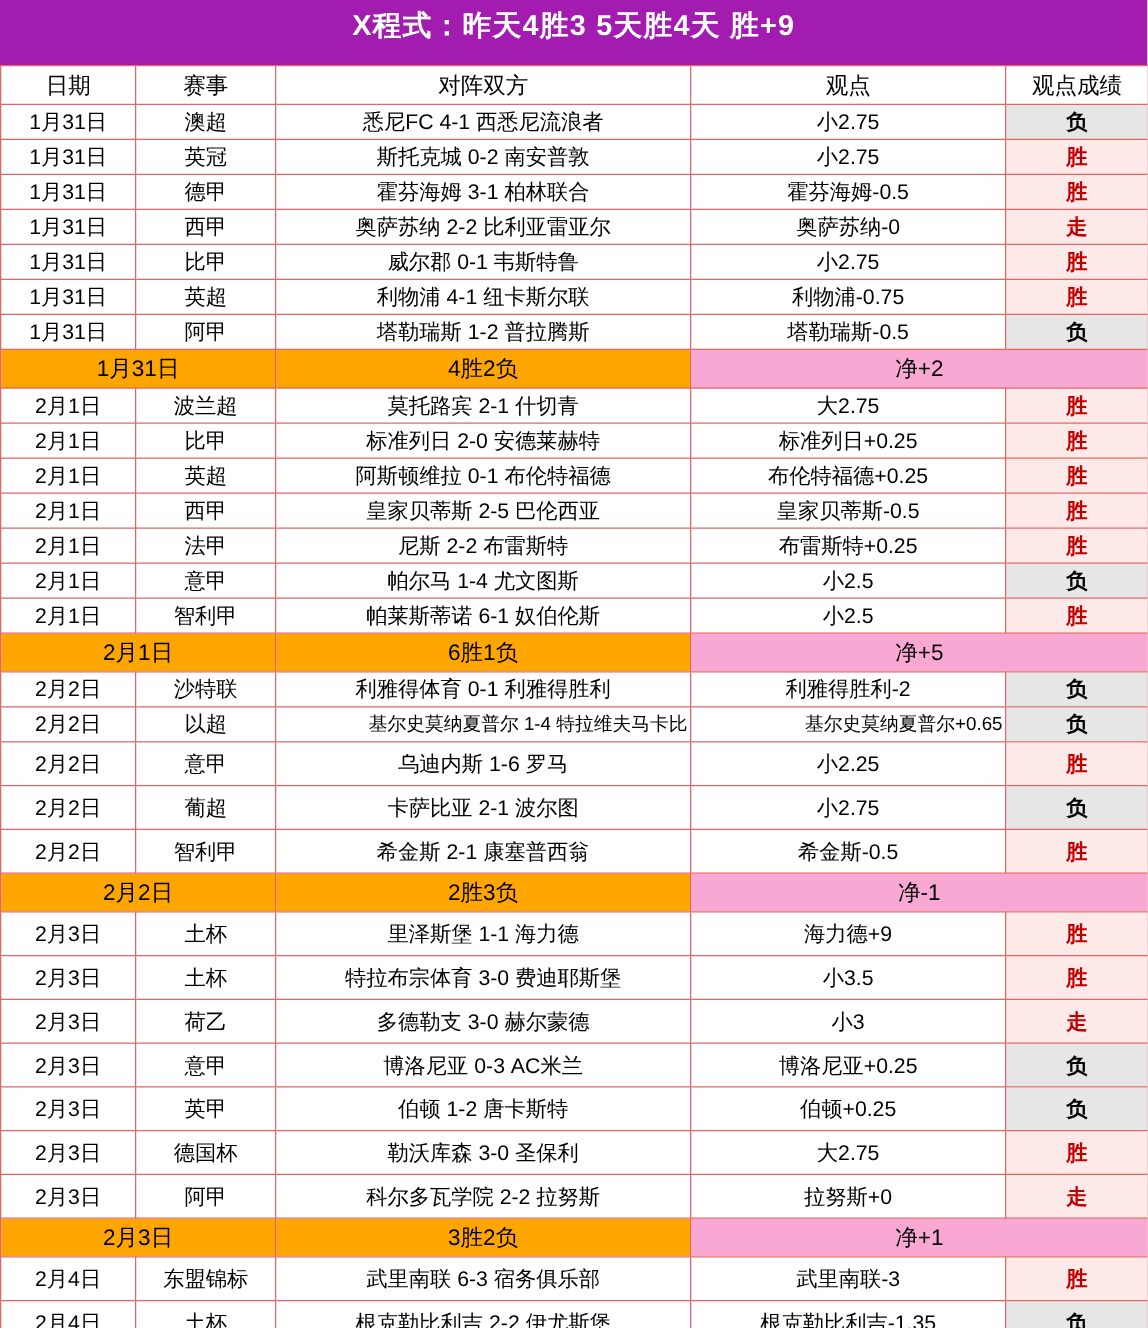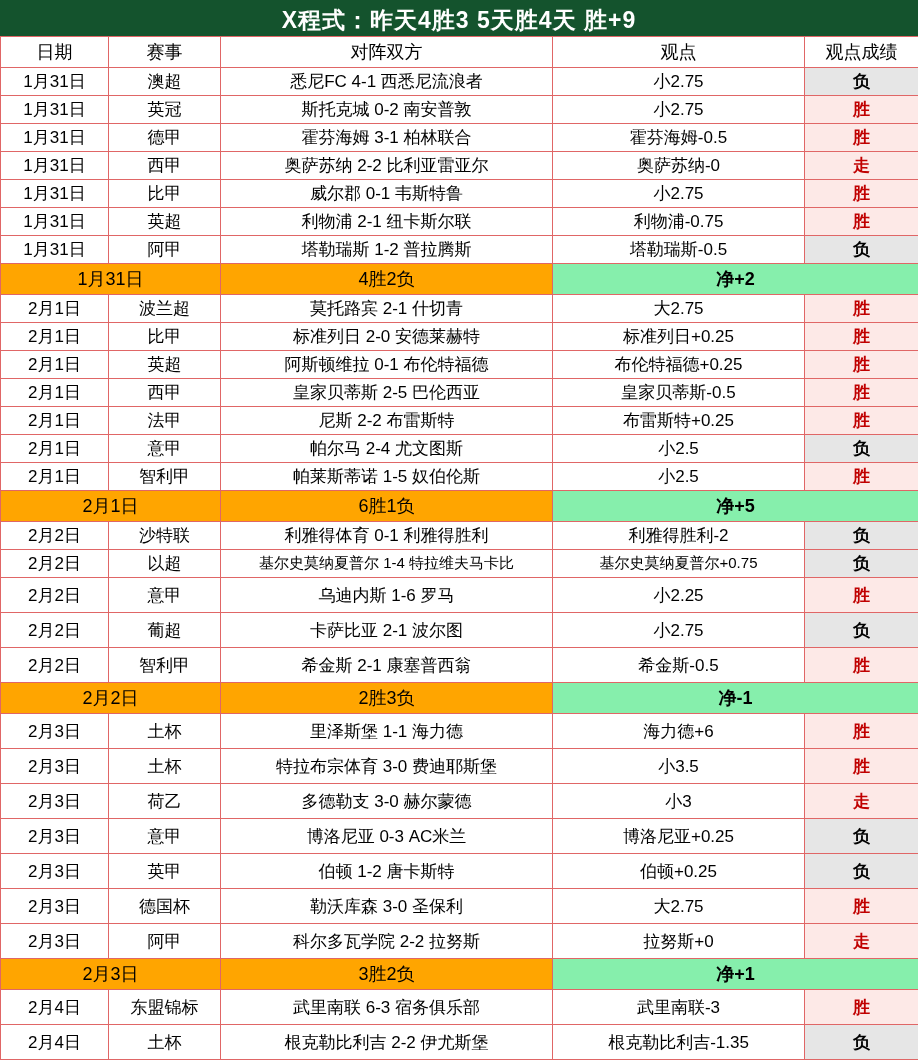--- a/index.html
+++ b/index.html
@@ -10,26 +10,26 @@
   body {
     width: 918px;
     font-family: "Liberation Sans", "DejaVu Sans", sans-serif;
     color: #000000;
   }
   #sheet {
     width: 918px;
     box-sizing: border-box;
   }
   .banner {
-    background: #14532d;
+    background: #a21caf;
     color: #ffffff;
     font-size: 23px;
     font-weight: bold;
     text-align: center;
-    height: 36px;
+    height: 52px;
     line-height: 40px;
     letter-spacing: 1px;
   }
   table {
     border-collapse: collapse;
     width: 918px;
     table-layout: fixed;
   }
   col.c-date   { width: 108px; }
   col.c-league { width: 112px; }
@@ -64,25 +64,25 @@
   td.res-lose { color: #000000; background: #e6e6e6 !important; font-weight: normal; }
   td.res-draw { color: #c00000; background: #fde9e7 !important; font-weight: bold; }
 
   tr.summary td {
     background: #ffa500;
     font-size: 18px;
     height: 30px;
     border-color: #e06666;
   }
   tr.summary td.net {
-    background: #86efac;
-    font-weight: bold;
+    background: #f9a8d4;
+    font-weight: normal;
   }
   .tall td { height: 34px; }
-  .shrink { font-size: 15px; }
+  .shrink { font-size: 15px; text-align: right; }
 </style>
 </head>
 <body>
 
 <div id="sheet">
   <div class="banner">X程式：昨天4胜3 5天胜4天  胜+9</div>
   <table>
     <colgroup>
       <col class="c-date">
       <col class="c-league">
@@ -131,21 +131,21 @@
         <tr class=" data">
           <td>1月31日</td>
           <td>比甲</td>
           <td>威尔郡  0-1  韦斯特鲁</td>
           <td>小2.75</td>
           <td class="result-cell res-win">胜</td>
         </tr>
         <tr class=" data">
           <td>1月31日</td>
           <td>英超</td>
-          <td>利物浦  2-1  纽卡斯尔联</td>
+          <td>利物浦  4-1  纽卡斯尔联</td>
           <td>利物浦-0.75</td>
           <td class="result-cell res-win">胜</td>
         </tr>
         <tr class=" data">
           <td>1月31日</td>
           <td>阿甲</td>
           <td>塔勒瑞斯  1-2  普拉腾斯</td>
           <td>塔勒瑞斯-0.5</td>
           <td class="result-cell res-lose">负</td>
         </tr>
@@ -185,48 +185,48 @@
         <tr class=" data">
           <td>2月1日</td>
           <td>法甲</td>
           <td>尼斯  2-2  布雷斯特</td>
           <td>布雷斯特+0.25</td>
           <td class="result-cell res-win">胜</td>
         </tr>
         <tr class=" data">
           <td>2月1日</td>
           <td>意甲</td>
-          <td>帕尔马  2-4  尤文图斯</td>
+          <td>帕尔马  1-4  尤文图斯</td>
           <td>小2.5</td>
           <td class="result-cell res-lose">负</td>
         </tr>
         <tr class=" data">
           <td>2月1日</td>
           <td>智利甲</td>
-          <td>帕莱斯蒂诺  1-5  奴伯伦斯</td>
+          <td>帕莱斯蒂诺  6-1  奴伯伦斯</td>
           <td>小2.5</td>
           <td class="result-cell res-win">胜</td>
         </tr>
         <tr class=" summary">
           <td colspan="2">2月1日</td>
           <td>6胜1负</td>
           <td class="net" colspan="2">净+5</td>
         </tr>
         <tr class=" data">
           <td>2月2日</td>
           <td>沙特联</td>
           <td>利雅得体育  0-1  利雅得胜利</td>
           <td>利雅得胜利-2</td>
           <td class="result-cell res-lose">负</td>
         </tr>
         <tr class=" data">
           <td>2月2日</td>
           <td>以超</td>
           <td class="shrink">基尔史莫纳夏普尔  1-4  特拉维夫马卡比</td>
-          <td class="shrink">基尔史莫纳夏普尔+0.75</td>
+          <td class="shrink">基尔史莫纳夏普尔+0.65</td>
           <td class="result-cell res-lose">负</td>
         </tr>
         <tr class="tall data">
           <td>2月2日</td>
           <td>意甲</td>
           <td>乌迪内斯  1-6  罗马</td>
           <td>小2.25</td>
           <td class="result-cell res-win">胜</td>
         </tr>
         <tr class="tall data">
@@ -245,21 +245,21 @@
         </tr>
         <tr class="tall summary">
           <td colspan="2">2月2日</td>
           <td>2胜3负</td>
           <td class="net" colspan="2">净-1</td>
         </tr>
         <tr class="tall data">
           <td>2月3日</td>
           <td>土杯</td>
           <td>里泽斯堡  1-1  海力德</td>
-          <td>海力德+6</td>
+          <td>海力德+9</td>
           <td class="result-cell res-win">胜</td>
         </tr>
         <tr class="tall data">
           <td>2月3日</td>
           <td>土杯</td>
           <td>特拉布宗体育  3-0  费迪耶斯堡</td>
           <td>小3.5</td>
           <td class="result-cell res-win">胜</td>
         </tr>
         <tr class="tall data">

